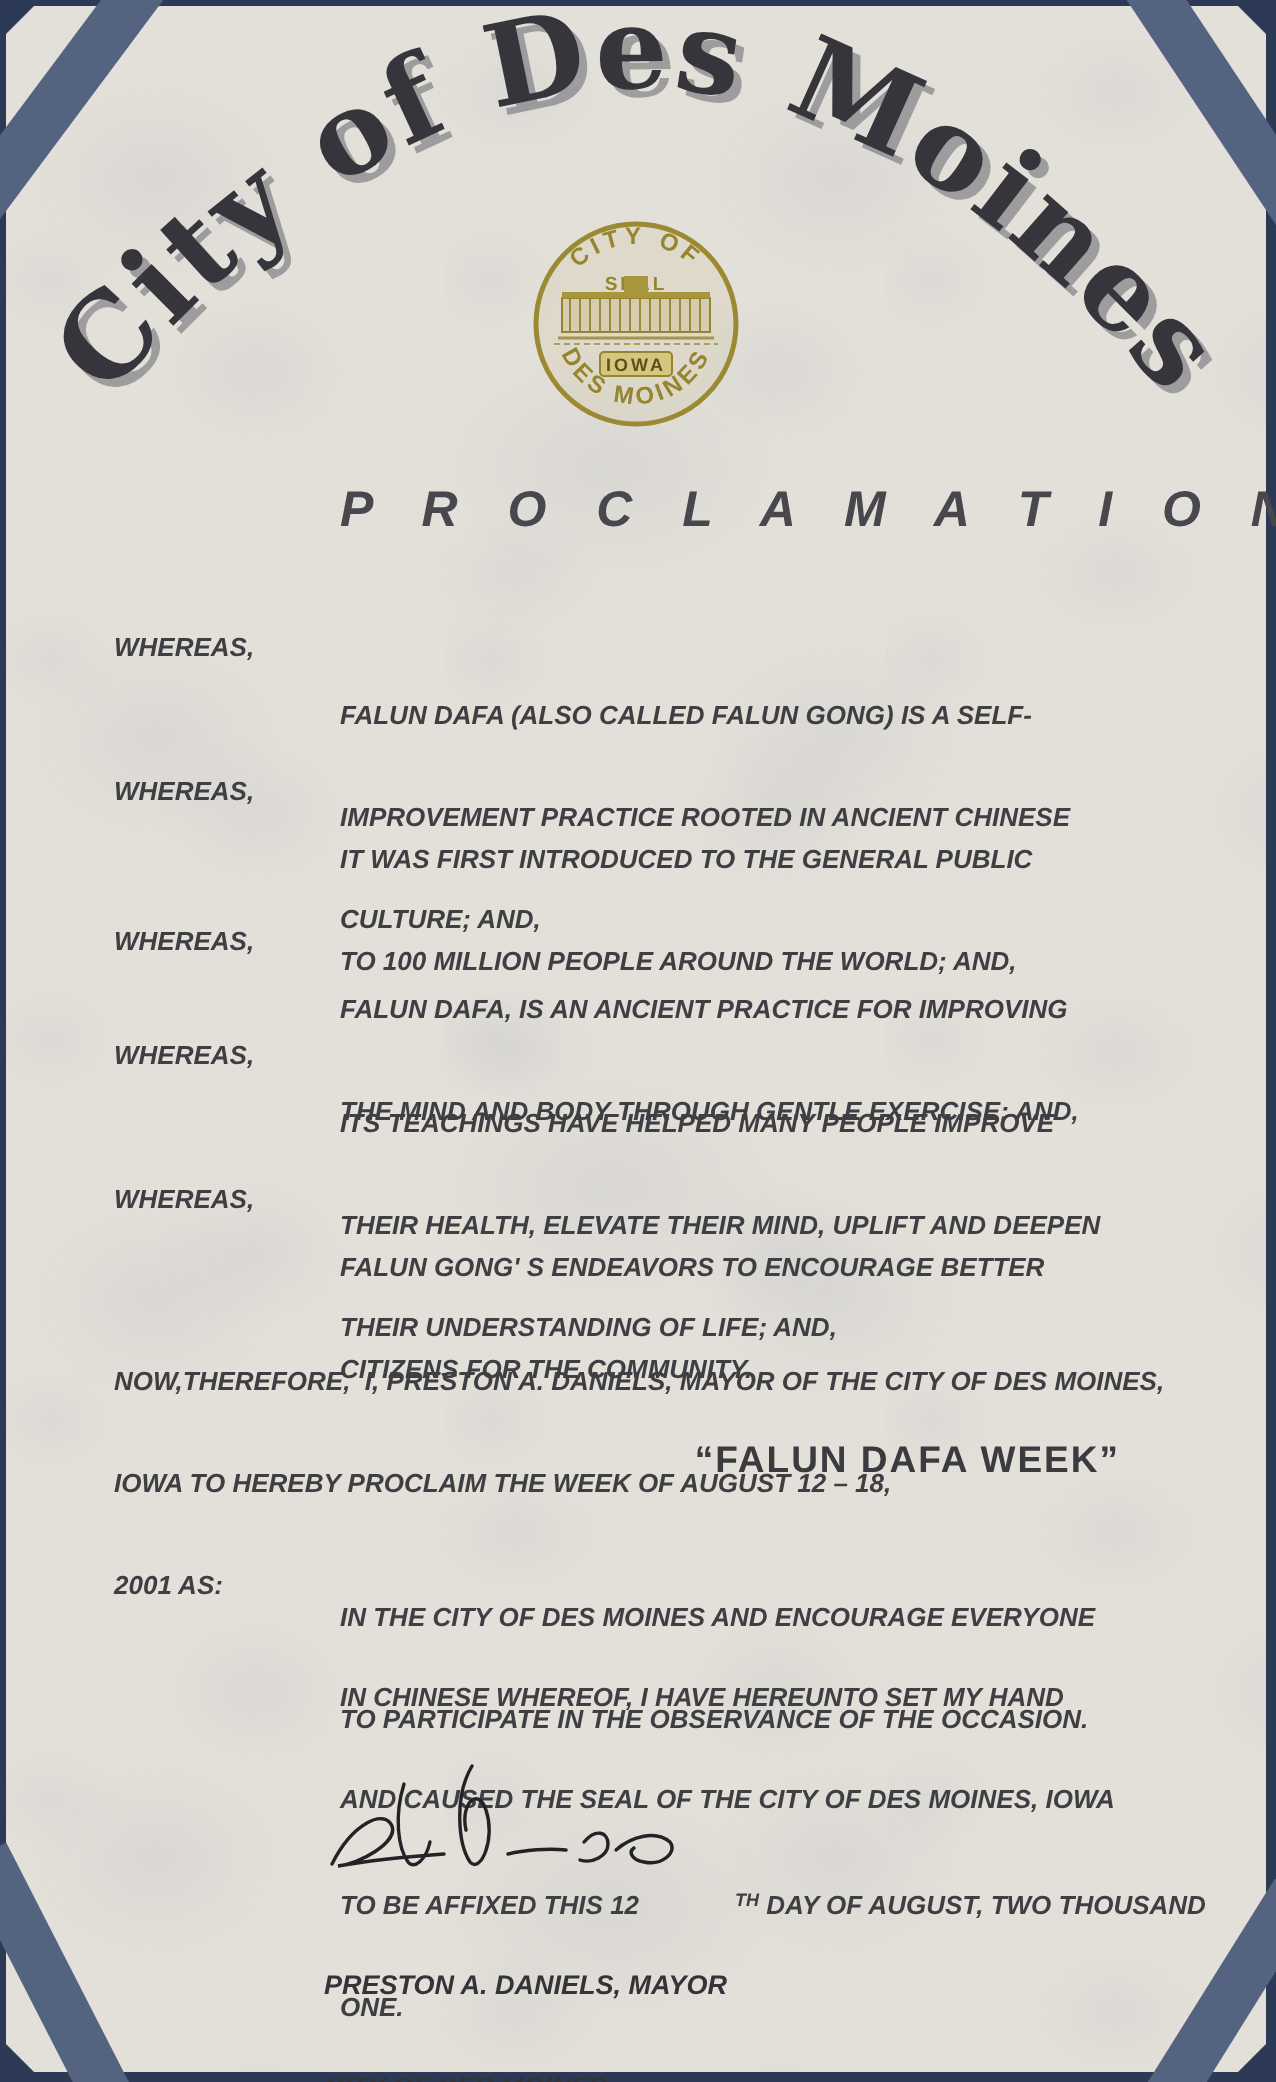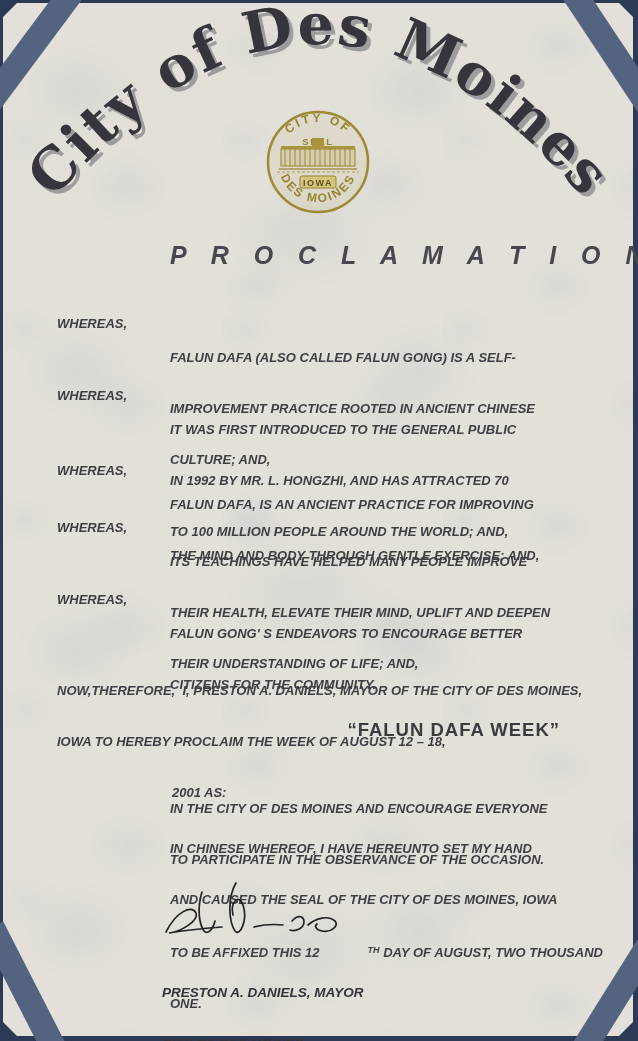--- a/index.html
+++ b/index.html
@@ -21,21 +21,21 @@
   .arch{position:absolute;left:0;top:0;}
   .seal{position:absolute;left:265px;top:106px;}
   .proc-title{position:absolute;left:170px;top:241px;font-size:25px;font-style:italic;
               font-weight:700;letter-spacing:9px;color:#47474d;white-space:pre;}
   .clause{position:absolute;left:0;width:638px;font-size:13px;line-height:17px;
           font-style:italic;font-weight:700;color:#3e3e43;}
   .clause .lbl{position:absolute;left:57px;top:0;white-space:pre;text-align:center;}
   .clause .body{position:absolute;left:170px;top:0;white-space:pre;}
   .line{white-space:pre;}
   .indent2{}
-  .indent3{margin-left:115px;}
+  .indent3{}
   .week{position:absolute;left:0;top:719px;width:560px;text-align:right;
         font-size:18.5px;font-weight:700;letter-spacing:1px;color:#3a3a3f;}
   .para{position:absolute;left:170px;font-size:13px;line-height:17px;font-style:italic;
         font-weight:700;color:#3e3e43;white-space:pre;}
   .sup{vertical-align:4px;font-size:9px;padding-left:48px;}
   .sig{position:absolute;left:156px;top:880px;}
   .signer{position:absolute;left:162px;top:950px;font-size:13.5px;line-height:17px;
           font-style:italic;font-weight:700;color:#333338;white-space:pre;}
 </style>
 </head>
@@ -100,21 +100,20 @@
       <div class="line">FALUN DAFA (ALSO CALLED FALUN GONG) IS A SELF-</div>
       <div class="line">IMPROVEMENT PRACTICE ROOTED IN ANCIENT CHINESE</div>
       <div class="line">CULTURE; AND,</div>
     </div>
   </div>
 
   <div class="clause" style="top:387px">
     <span class="lbl">WHEREAS,</span>
     <div class="body">
       <div class="line">IT WAS FIRST INTRODUCED TO THE GENERAL PUBLIC</div>
-      <div class="line">IN 1992 BY MR. L. HONGZHI, AND HAS ATTRACTED 70</div>
       <div class="line">TO 100 MILLION PEOPLE AROUND THE WORLD; AND,</div>
     </div>
   </div>
 
   <div class="clause" style="top:462px">
     <span class="lbl">WHEREAS,</span>
     <div class="body">
       <div class="line">FALUN DAFA, IS AN ANCIENT PRACTICE FOR IMPROVING</div>
       <div class="line">THE MIND AND BODY THROUGH GENTLE EXERCISE; AND,</div>
     </div>

